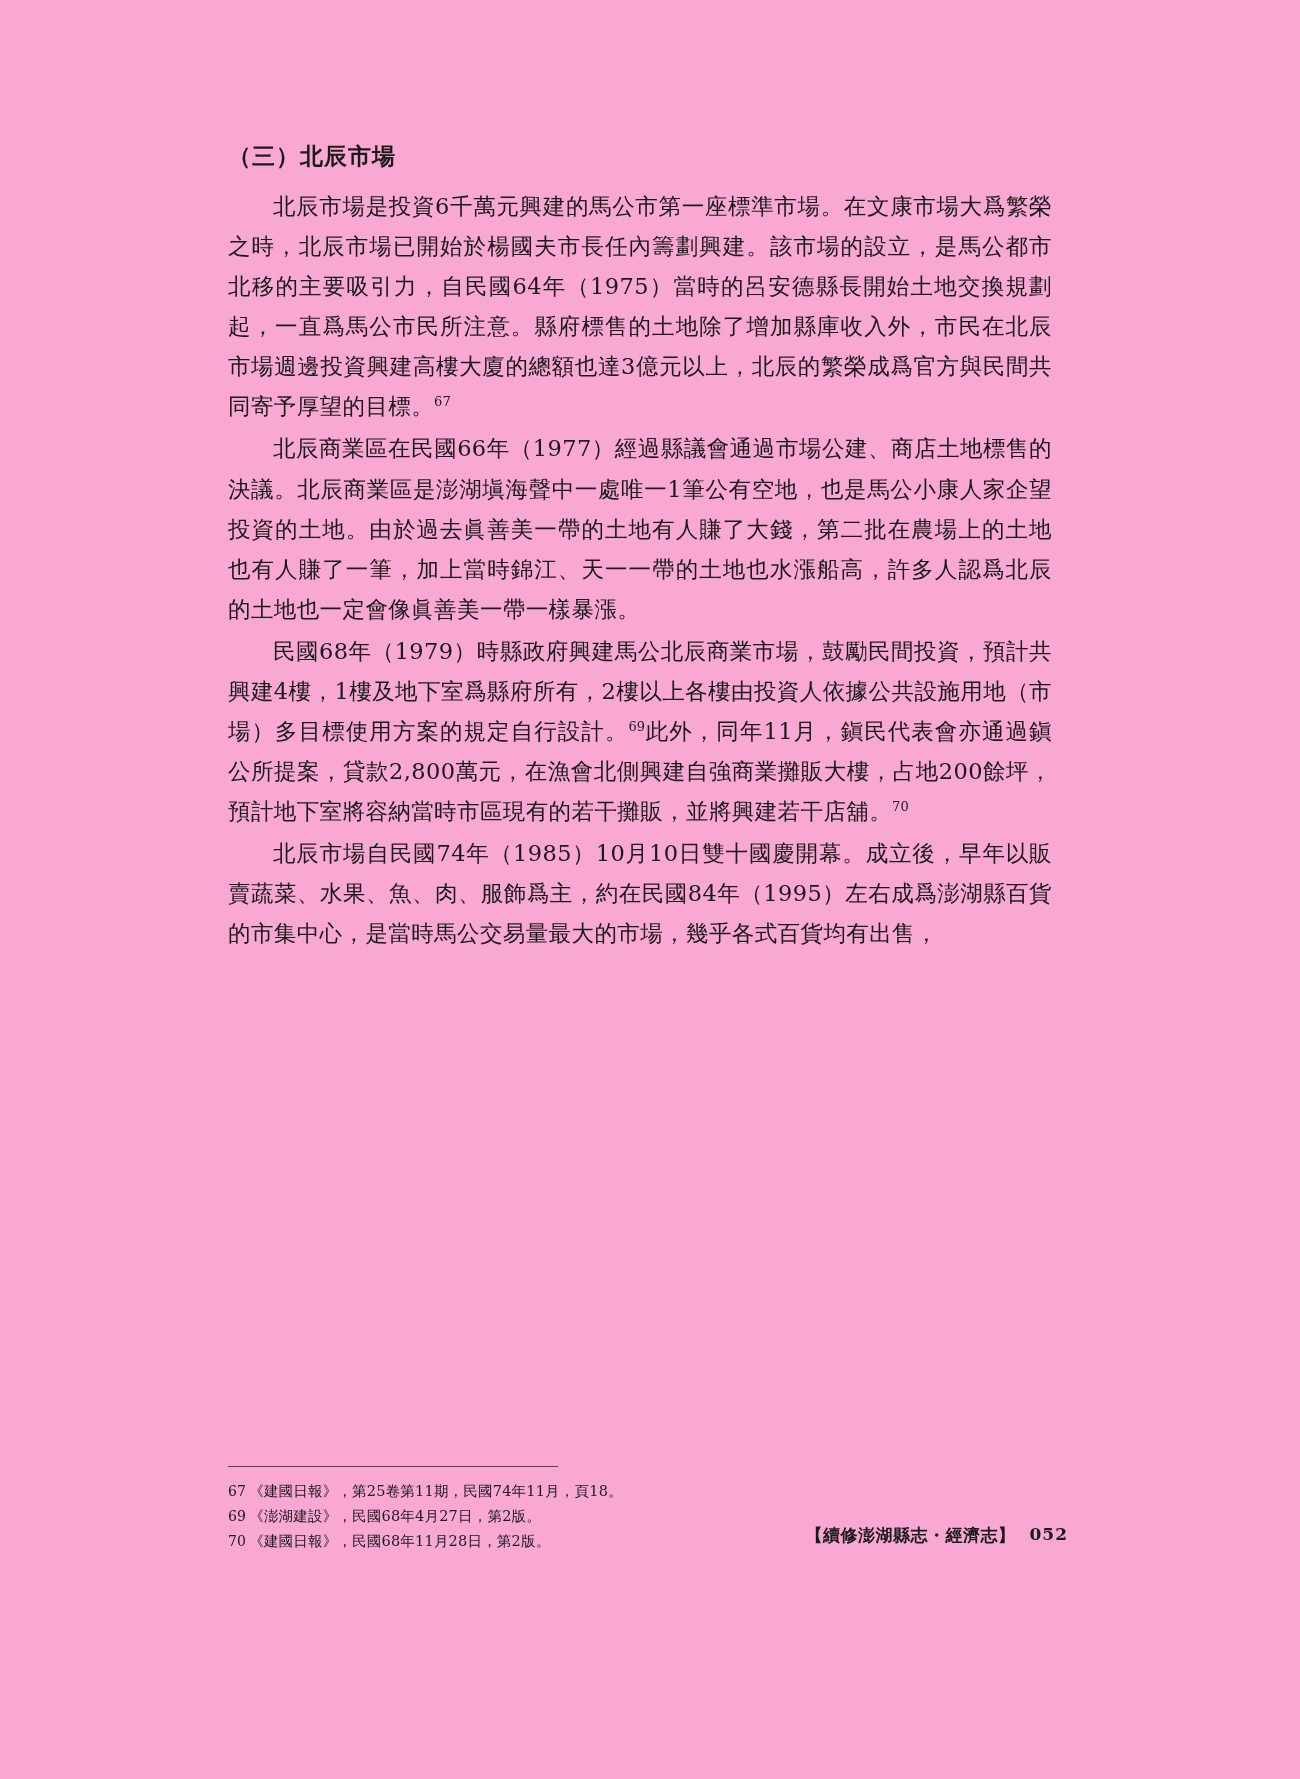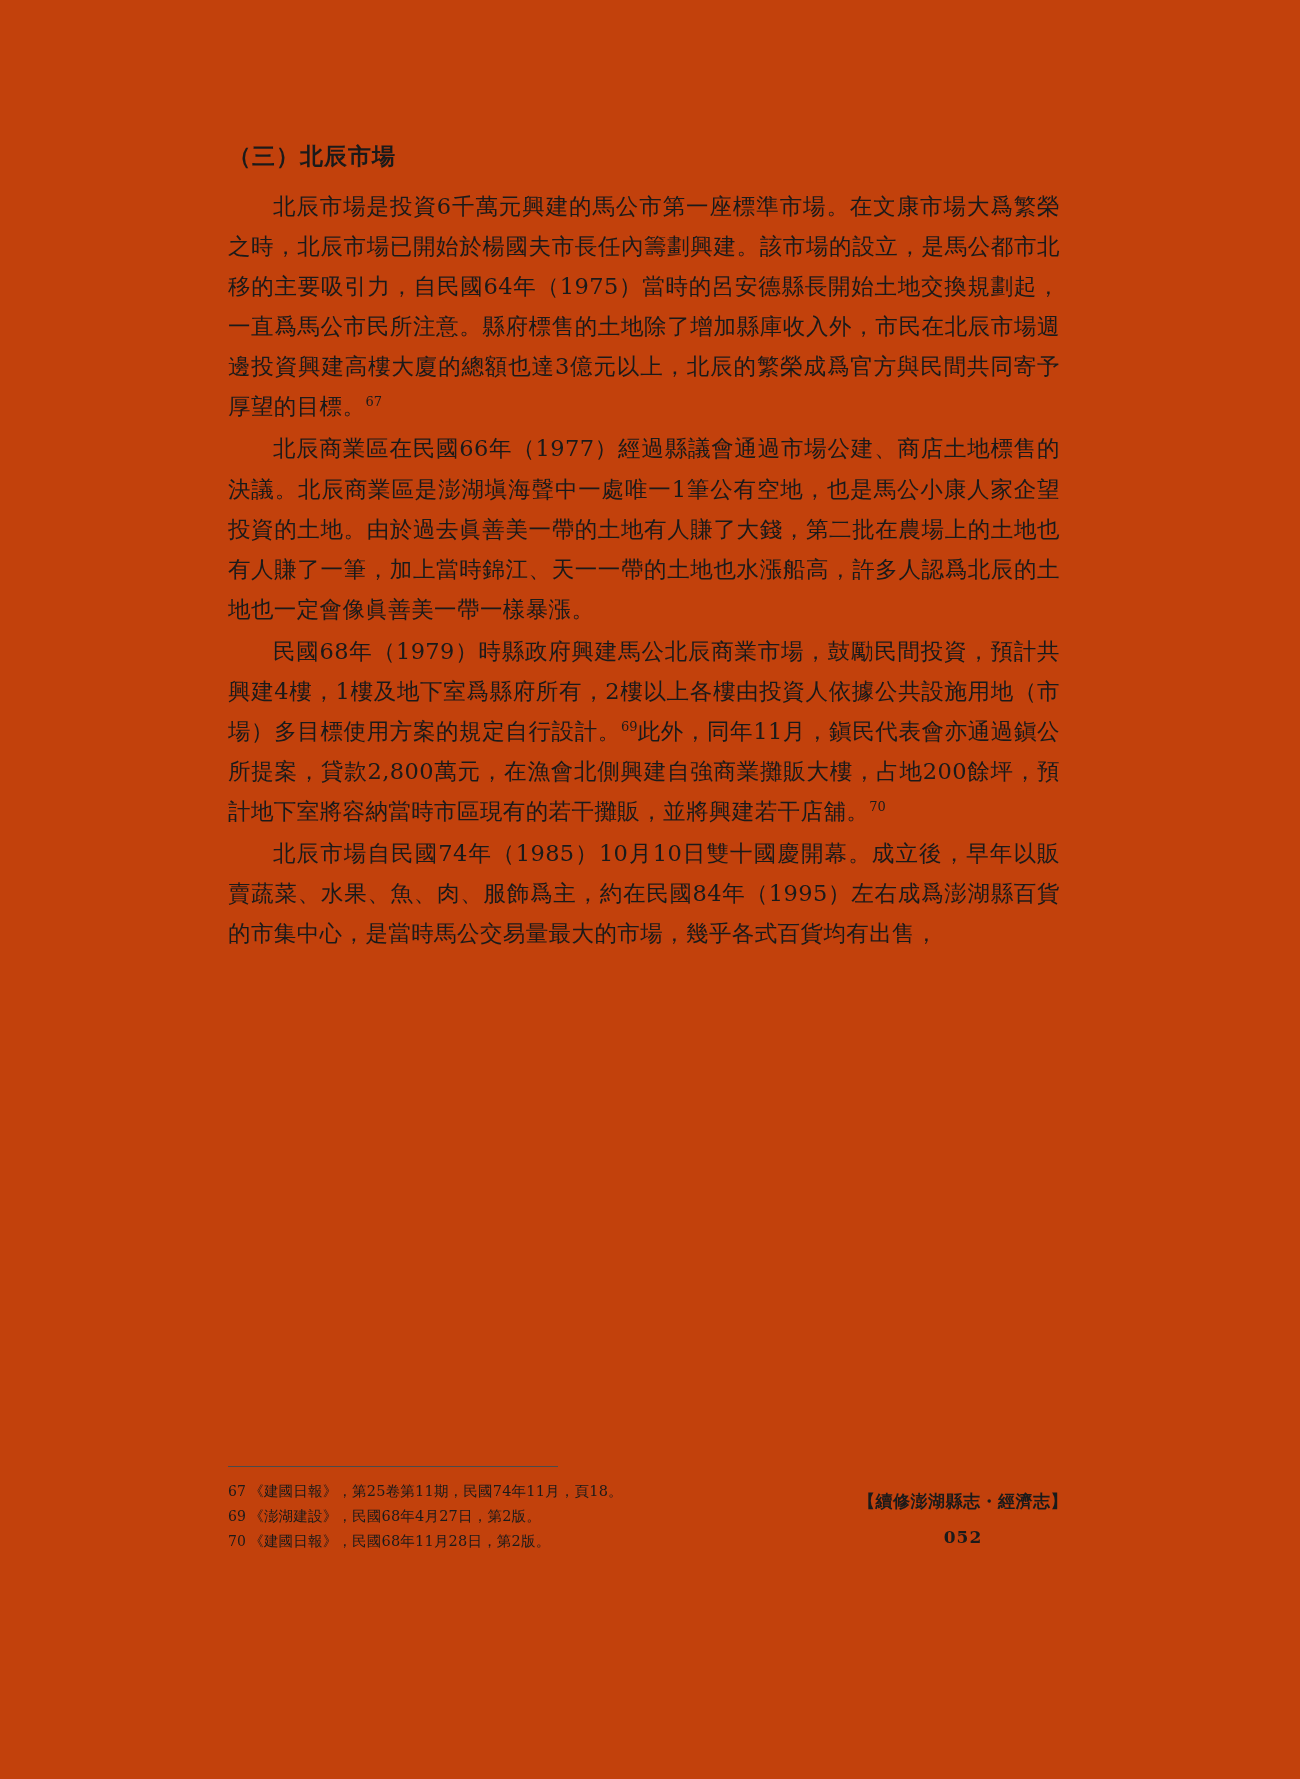--- a/index.html
+++ b/index.html
@@ -4,42 +4,42 @@
 <style>
   html, body {
     margin: 0;
     padding: 0;
     background: #ffffff;
   }
   .page {
     position: relative;
     width: 1300px;
     height: 1779px;
-    background: #c2410c;
+    background: #f9a8d4;
     font-family: "DejaVu Serif", "Liberation Serif", serif;
     color: #1a1a1a;
     overflow: hidden;
   }
   .content {
     position: absolute;
     left: 228px;
     top: 140px;
     width: 840px;
   }
   .section-title {
     font-size: 23px;
     font-weight: bold;
     letter-spacing: 1px;
     margin: 0 0 14px 0;
     line-height: 1.4;
   }
   p.body-par {
     font-size: 22.5px;
     line-height: 1.78;
-    margin: 0 8px 2px 0;
+    margin: 0 16px 2px 0;
     text-indent: 2em;
     text-align: justify;
     letter-spacing: 0.4px;
   }
   sup.fn {
     font-size: 13px;
     vertical-align: super;
     line-height: 0;
     letter-spacing: 0;
   }
@@ -63,23 +63,22 @@
   }
   .fn-num {
     font-size: 14px;
     margin-right: 3px;
   }
   .footer {
     position: absolute;
     right: 232px;
     bottom: 232px;
     display: flex;
-    align-items: center;
+    align-items: flex-start;
     gap: 14px;
-    flex-direction: column;
   }
   .footer-title {
     font-size: 17px;
     font-weight: bold;
     letter-spacing: 0.5px;
   }
   .footer-page {
     font-size: 17px;
     font-weight: bold;
     letter-spacing: 1px;

